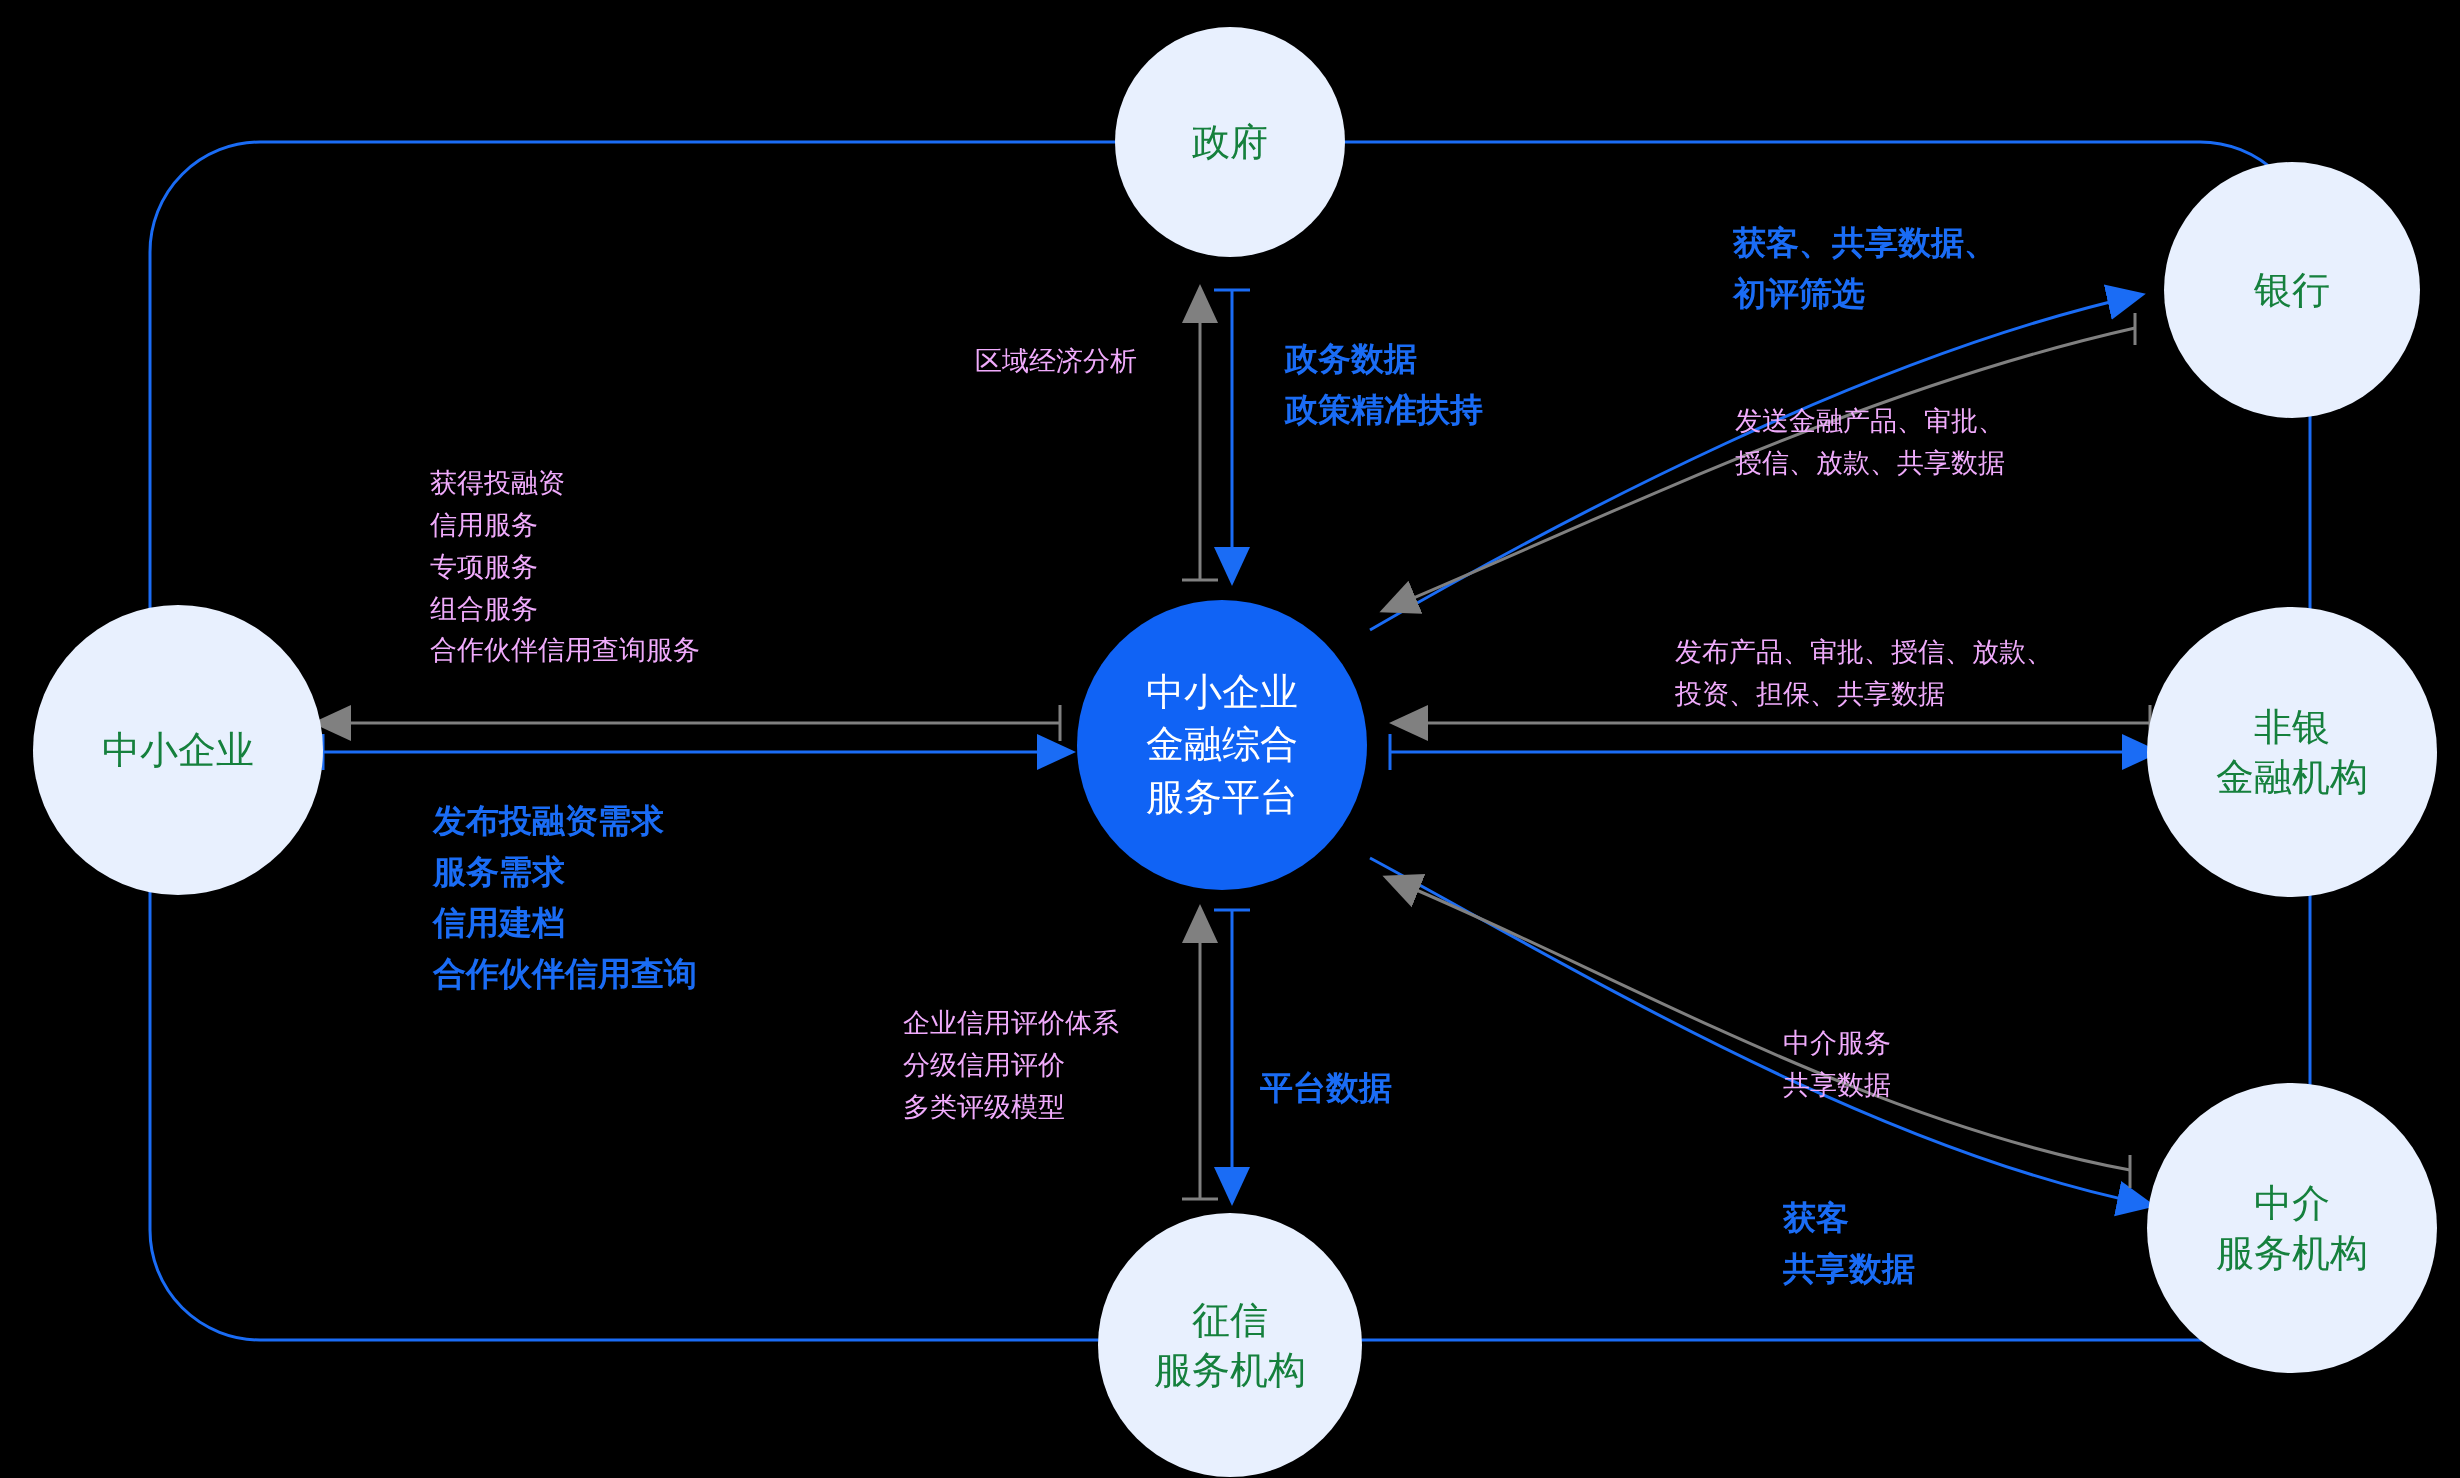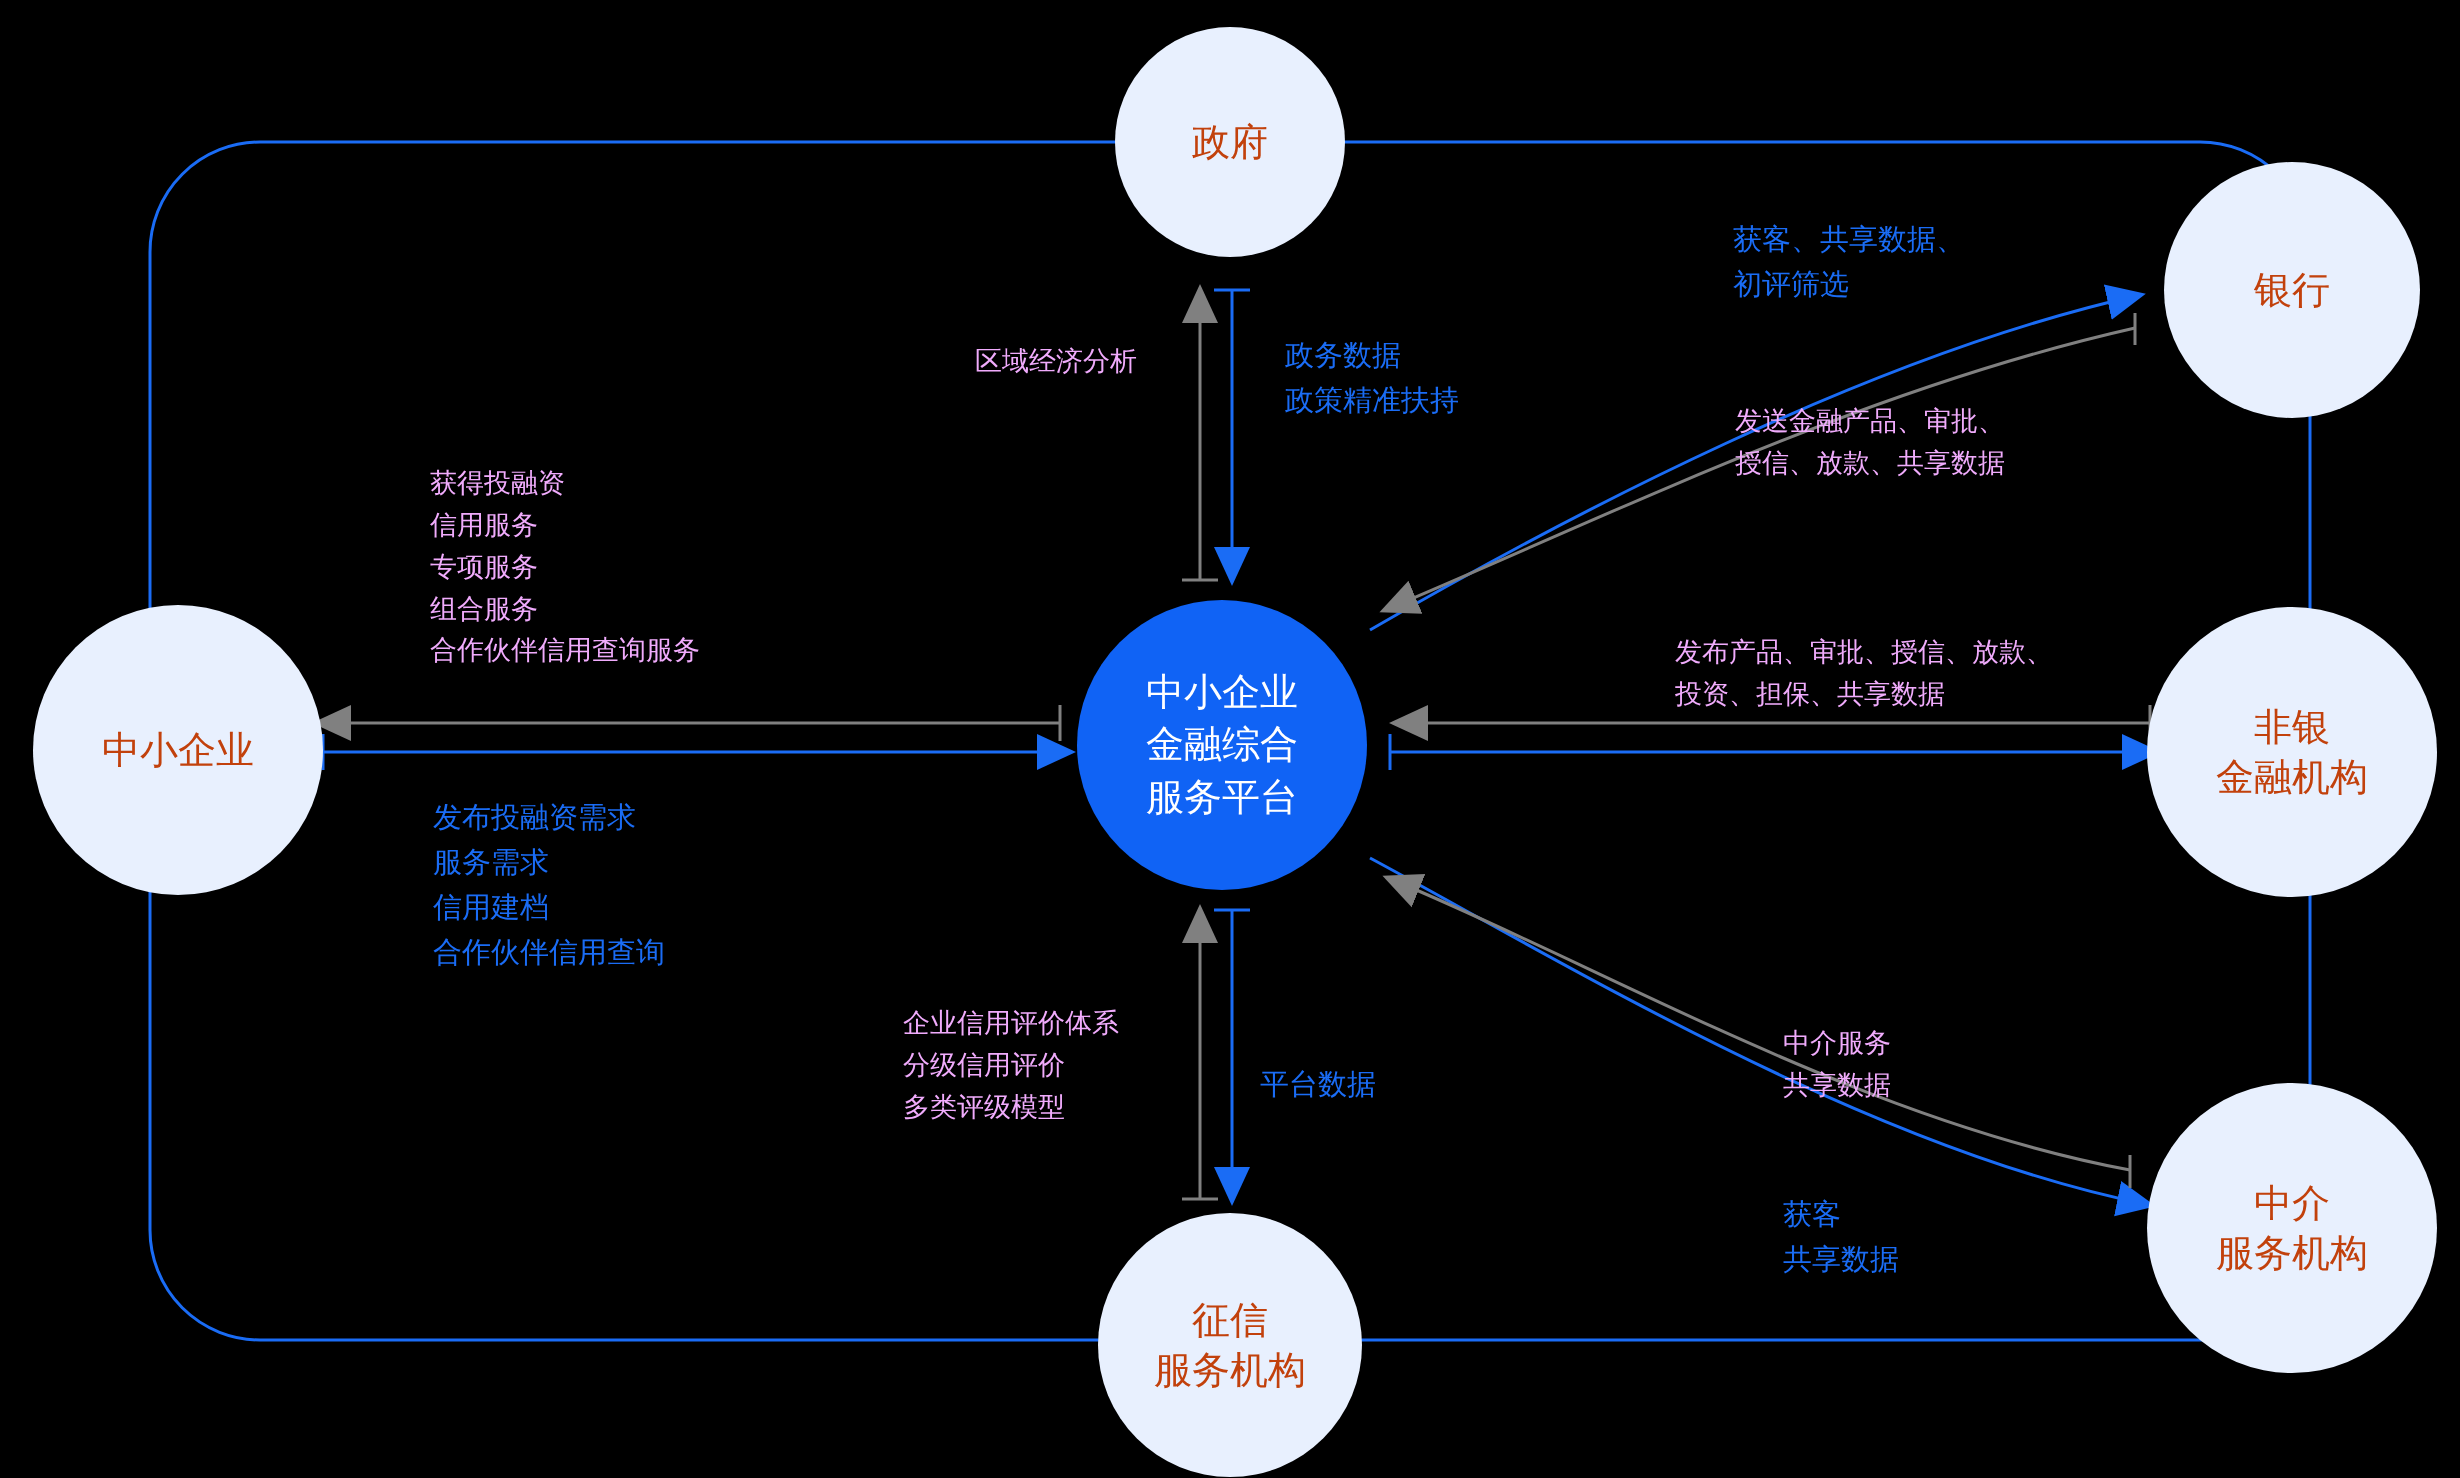--- a/index.html
+++ b/index.html
@@ -6,23 +6,23 @@
   #stage{
     position:relative;
     width:2460px;height:1478px;
     background:#000000;
     overflow:hidden;
     font-family:"DejaVu Sans","Liberation Sans",sans-serif;
   }
   #stage svg{position:absolute;left:0;top:0;width:2460px;height:1478px;}
   .lbl{position:absolute;white-space:pre;line-height:1.55;}
   .gray{color:#f0abfc;font-size:27px;}
-  .blue{color:#1a6cf5;font-size:29px;font-weight:400;}
+  .blue{color:#1a6cf5;font-size:33px;font-weight:700;}
   .nodetext{
-    position:absolute;text-align:center;color:#c2410c;
+    position:absolute;text-align:center;color:#15803d;
     font-size:38px;line-height:1.32;white-space:pre;
     transform:translate(-50%,-50%);font-weight:400;
   }
   .centertext{
     position:absolute;text-align:center;color:#ffffff;
     font-size:38px;line-height:1.38;white-space:pre;
     transform:translate(-50%,-50%);font-weight:400;
   }
 </style>
 </head>

